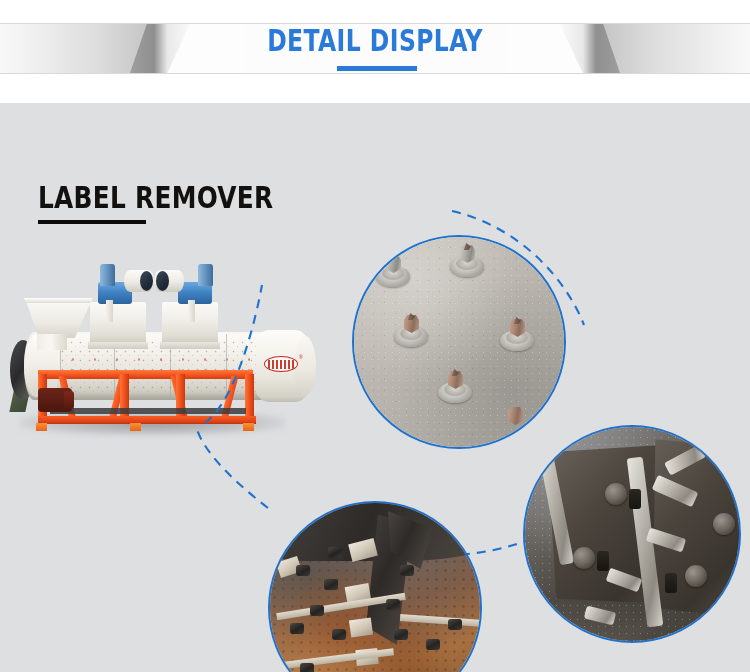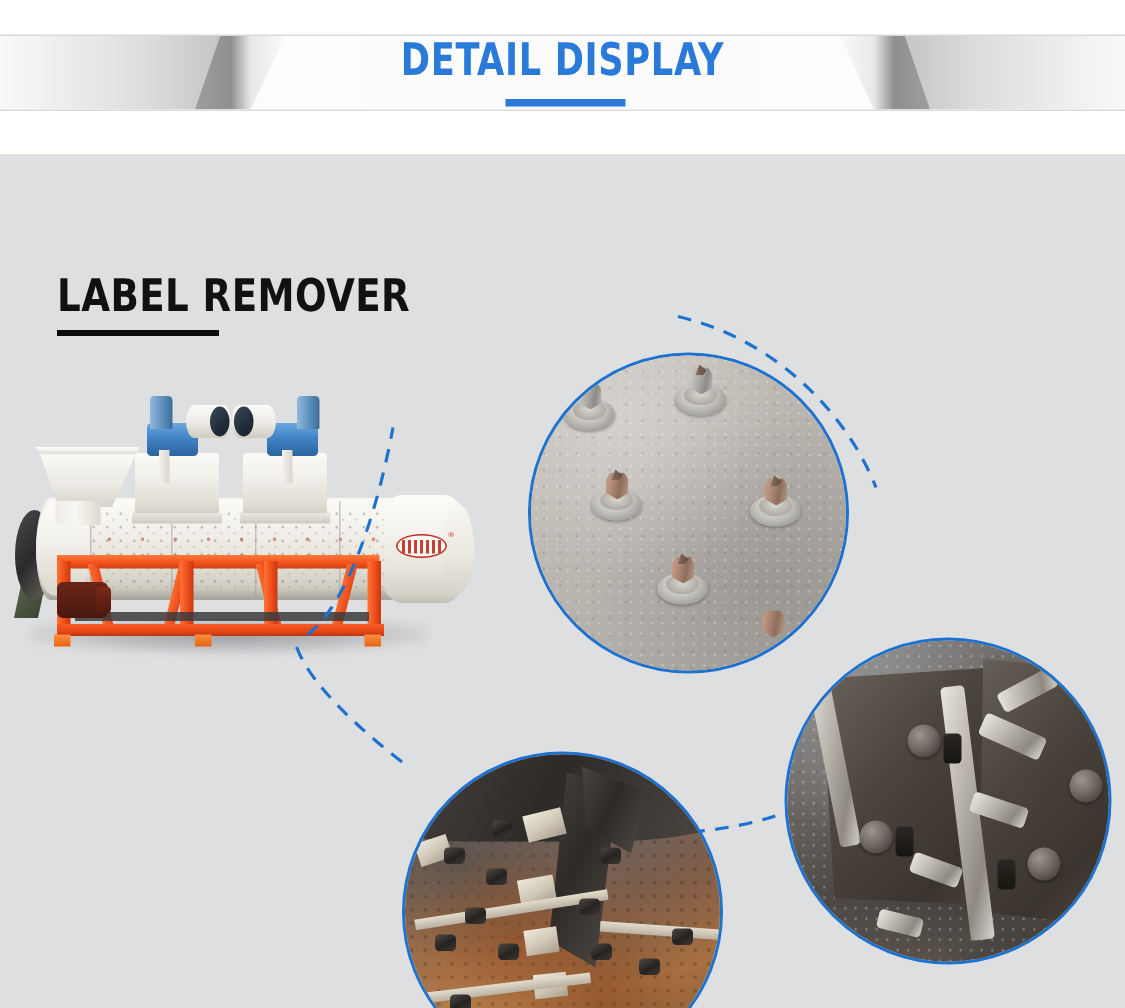--- a/index.html
+++ b/index.html
@@ -9,21 +9,21 @@
     background: #ffffff;
   }
   body {
     font-family: "Liberation Sans", sans-serif;
   }
   #page {
     position: relative;
     width: 750px;
     height: 672px;
     overflow: hidden;
-    background: #bef264;
+    background: #3b82f6;
   }
 
   
   .banner {
     position: absolute;
     left: 0; top: 0;
     width: 750px;
     height: 103px;
     background: #ffffff;
     overflow: hidden;

